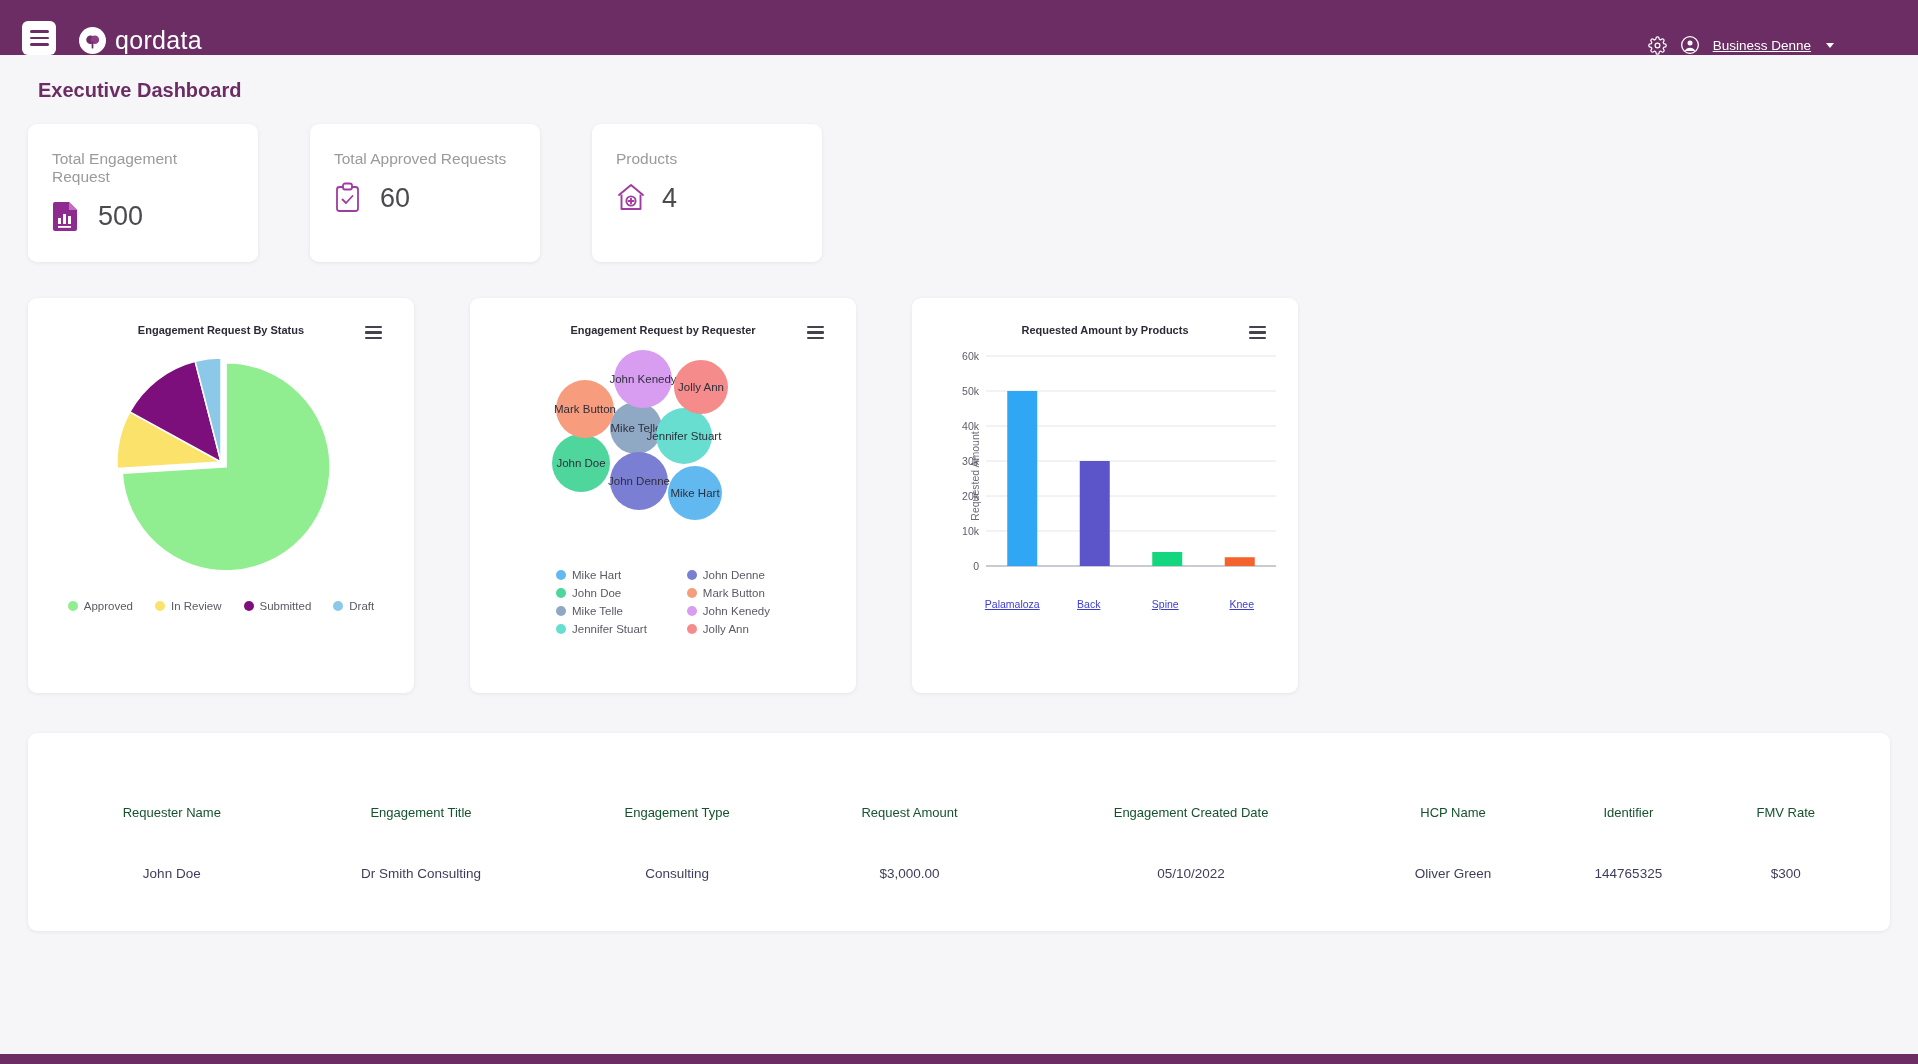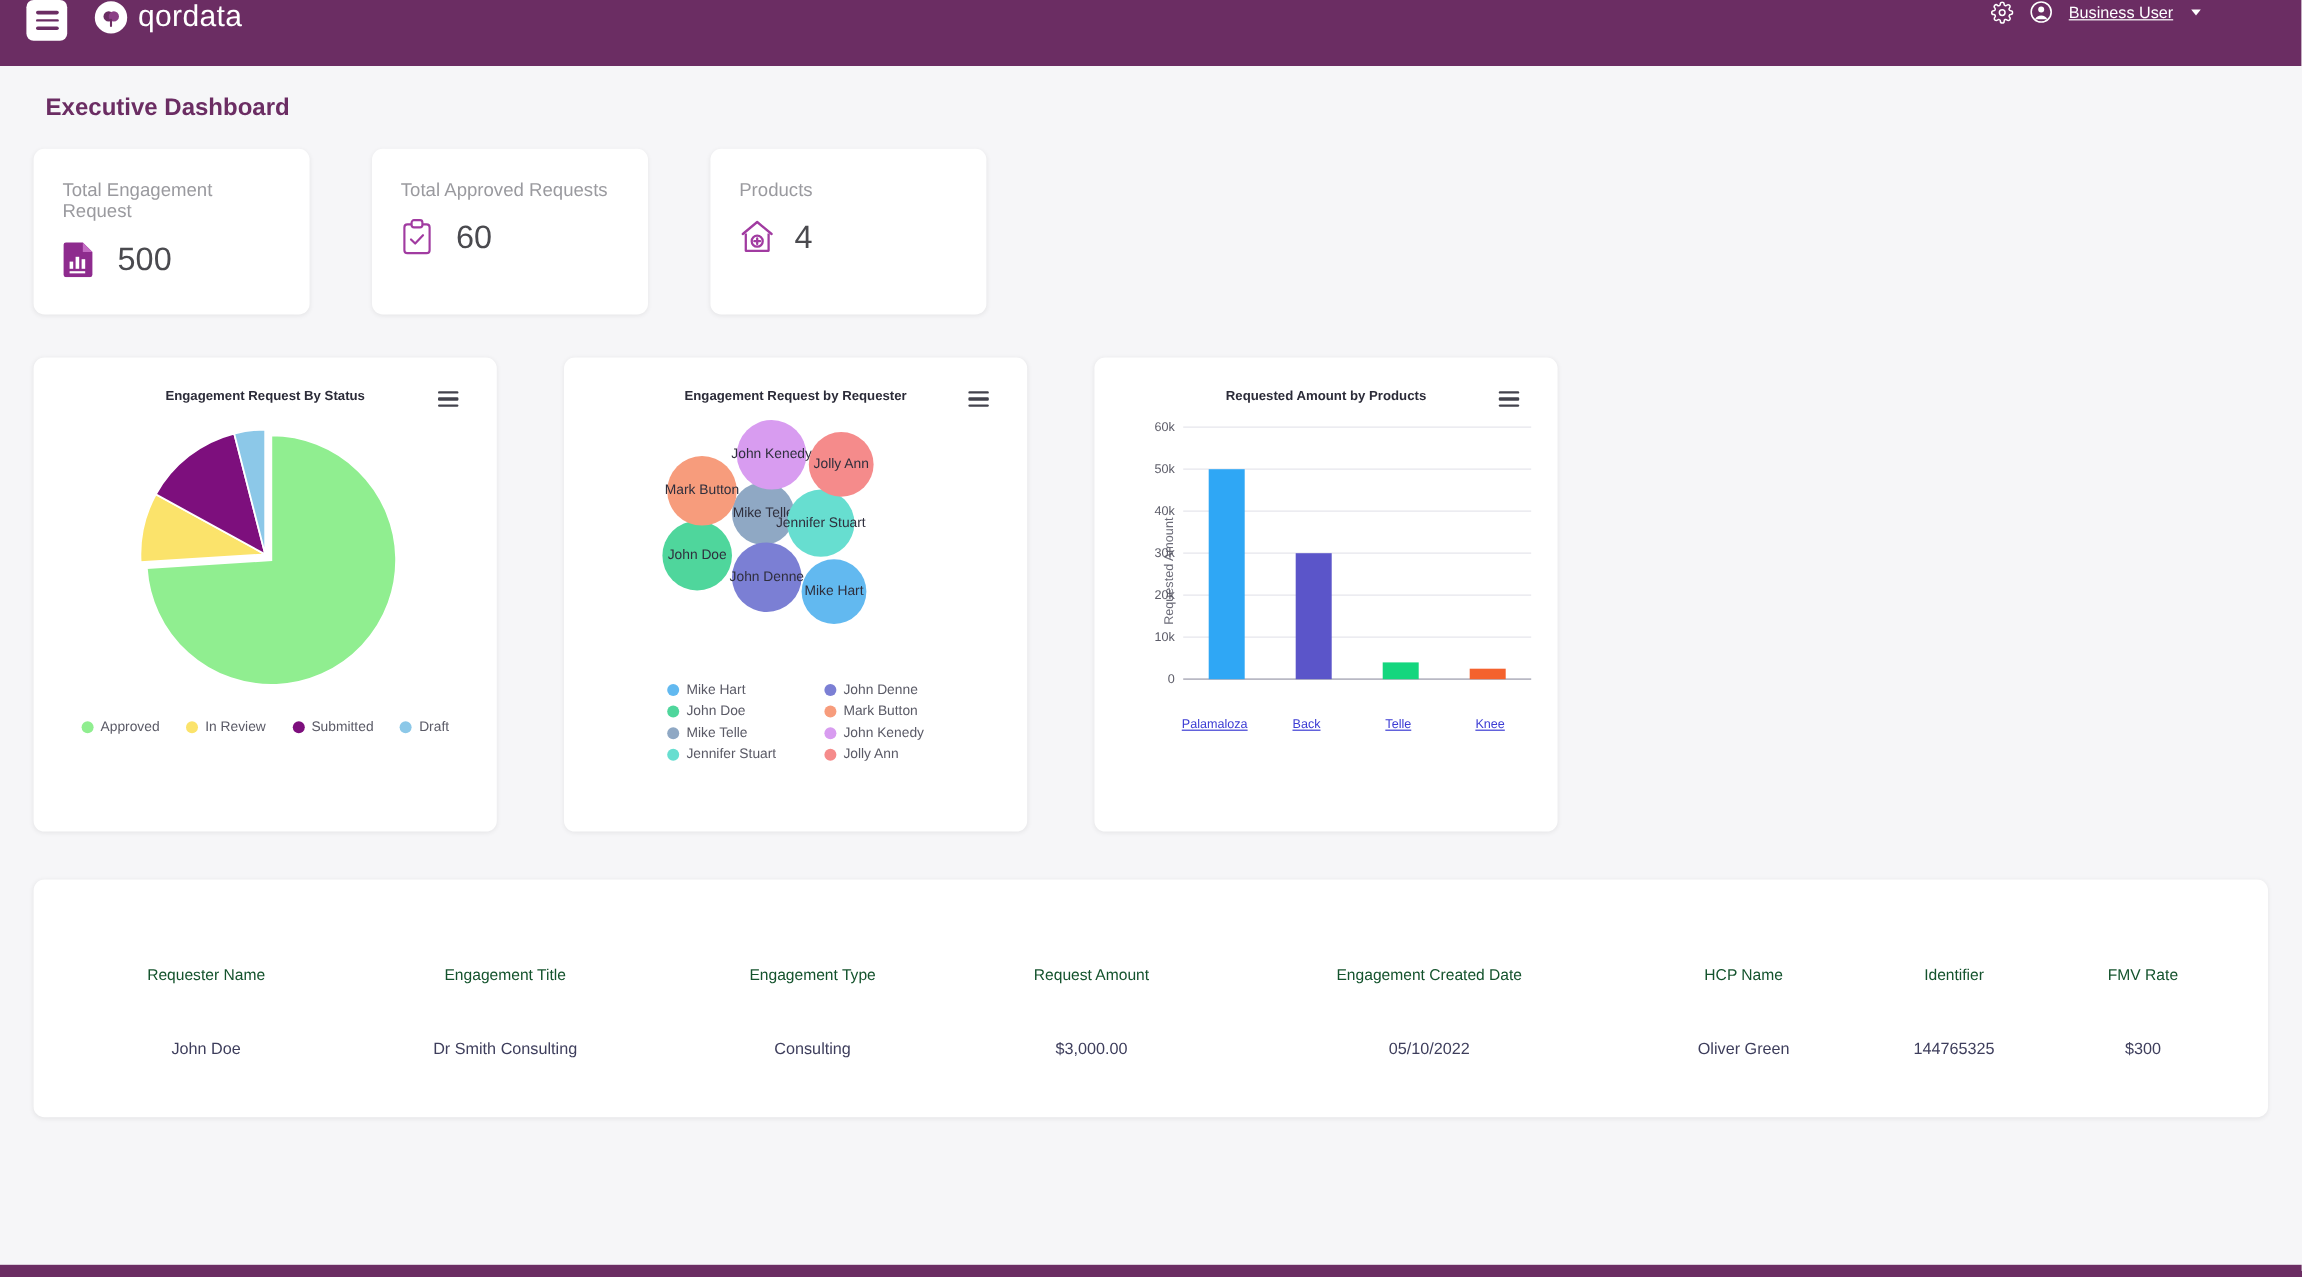--- a/index.html
+++ b/index.html
@@ -7,21 +7,21 @@
     width: 1918px; height: 1064px;
     font-family: "Liberation Sans", sans-serif;
     background: #f6f6f8;
     overflow: hidden;
   }
 
   
   .topbar {
     height: 55px; width: 100%;
     background: #6b2d63;
-    display: flex; align-items: flex-start;
+    display: flex; align-items: flex-end;
     padding: 0 22px;
     position: relative;
   }
   .hamburger-btn {
     width: 34px; height: 34px; border-radius: 6px;
     background: #ffffff;
     display: flex; flex-direction: column; justify-content: center; align-items: center;
     gap: 4px; cursor: pointer;
   }
   .hamburger-btn i { display: block; width: 19px; height: 2.6px; background: #6b2d63; border-radius: 2px; }
@@ -176,21 +176,21 @@
       </svg>
     </span>
     <span class="icon-btn">
       <svg width="20" height="20" viewBox="0 0 24 24" fill="none" stroke="#ffffff" stroke-width="1.6">
         <circle cx="12" cy="12" r="10"></circle>
         <circle cx="12" cy="9.5" r="3" fill="#ffffff" stroke="none"></circle>
         <path d="M5.8 19.2a7 7 0 0 1 12.4 0" fill="#ffffff" stroke="none"></path>
       </svg>
     </span>
     <span class="user-link">
-      <span>Business User</span>
+      <span>Business Denne</span>
     </span>
     <span class="caret-down"></span>
   </div>
 </div>
 
 <div class="page">
 
   <div class="page-title">Executive Dashboard</div>
 
   <div class="kpi-row">
@@ -363,21 +363,21 @@
             <line x1="40" y1="14" x2="330" y2="14" stroke="#e6e6ec" stroke-width="1"></line>
             <text x="33" y="17.5" text-anchor="end" font-size="10.5" fill="#5c5c68" font-family="Liberation Sans, sans-serif">60k</text>
             <rect x="61.25" y="49" width="30" height="175" fill="#2fa7f5"></rect>
             <rect x="133.75" y="119" width="30" height="105" fill="#5b55c9"></rect>
             <rect x="206.25" y="210" width="30" height="14" fill="#14d67e"></rect>
             <rect x="278.75" y="215.25" width="30" height="8.75" fill="#f4622e"></rect>
           </svg>
         <div class="bar-xlabels" id="bar-xlabels">
             <span class="bar-xlabel">Palamaloza</span>
             <span class="bar-xlabel">Back</span>
-            <span class="bar-xlabel">Telle</span>
+            <span class="bar-xlabel">Spine</span>
             <span class="bar-xlabel">Knee</span>
           </div>
       </div>
     </div>
 
   </div>
 
   <div class="table-card">
     <table>
       <thead>

